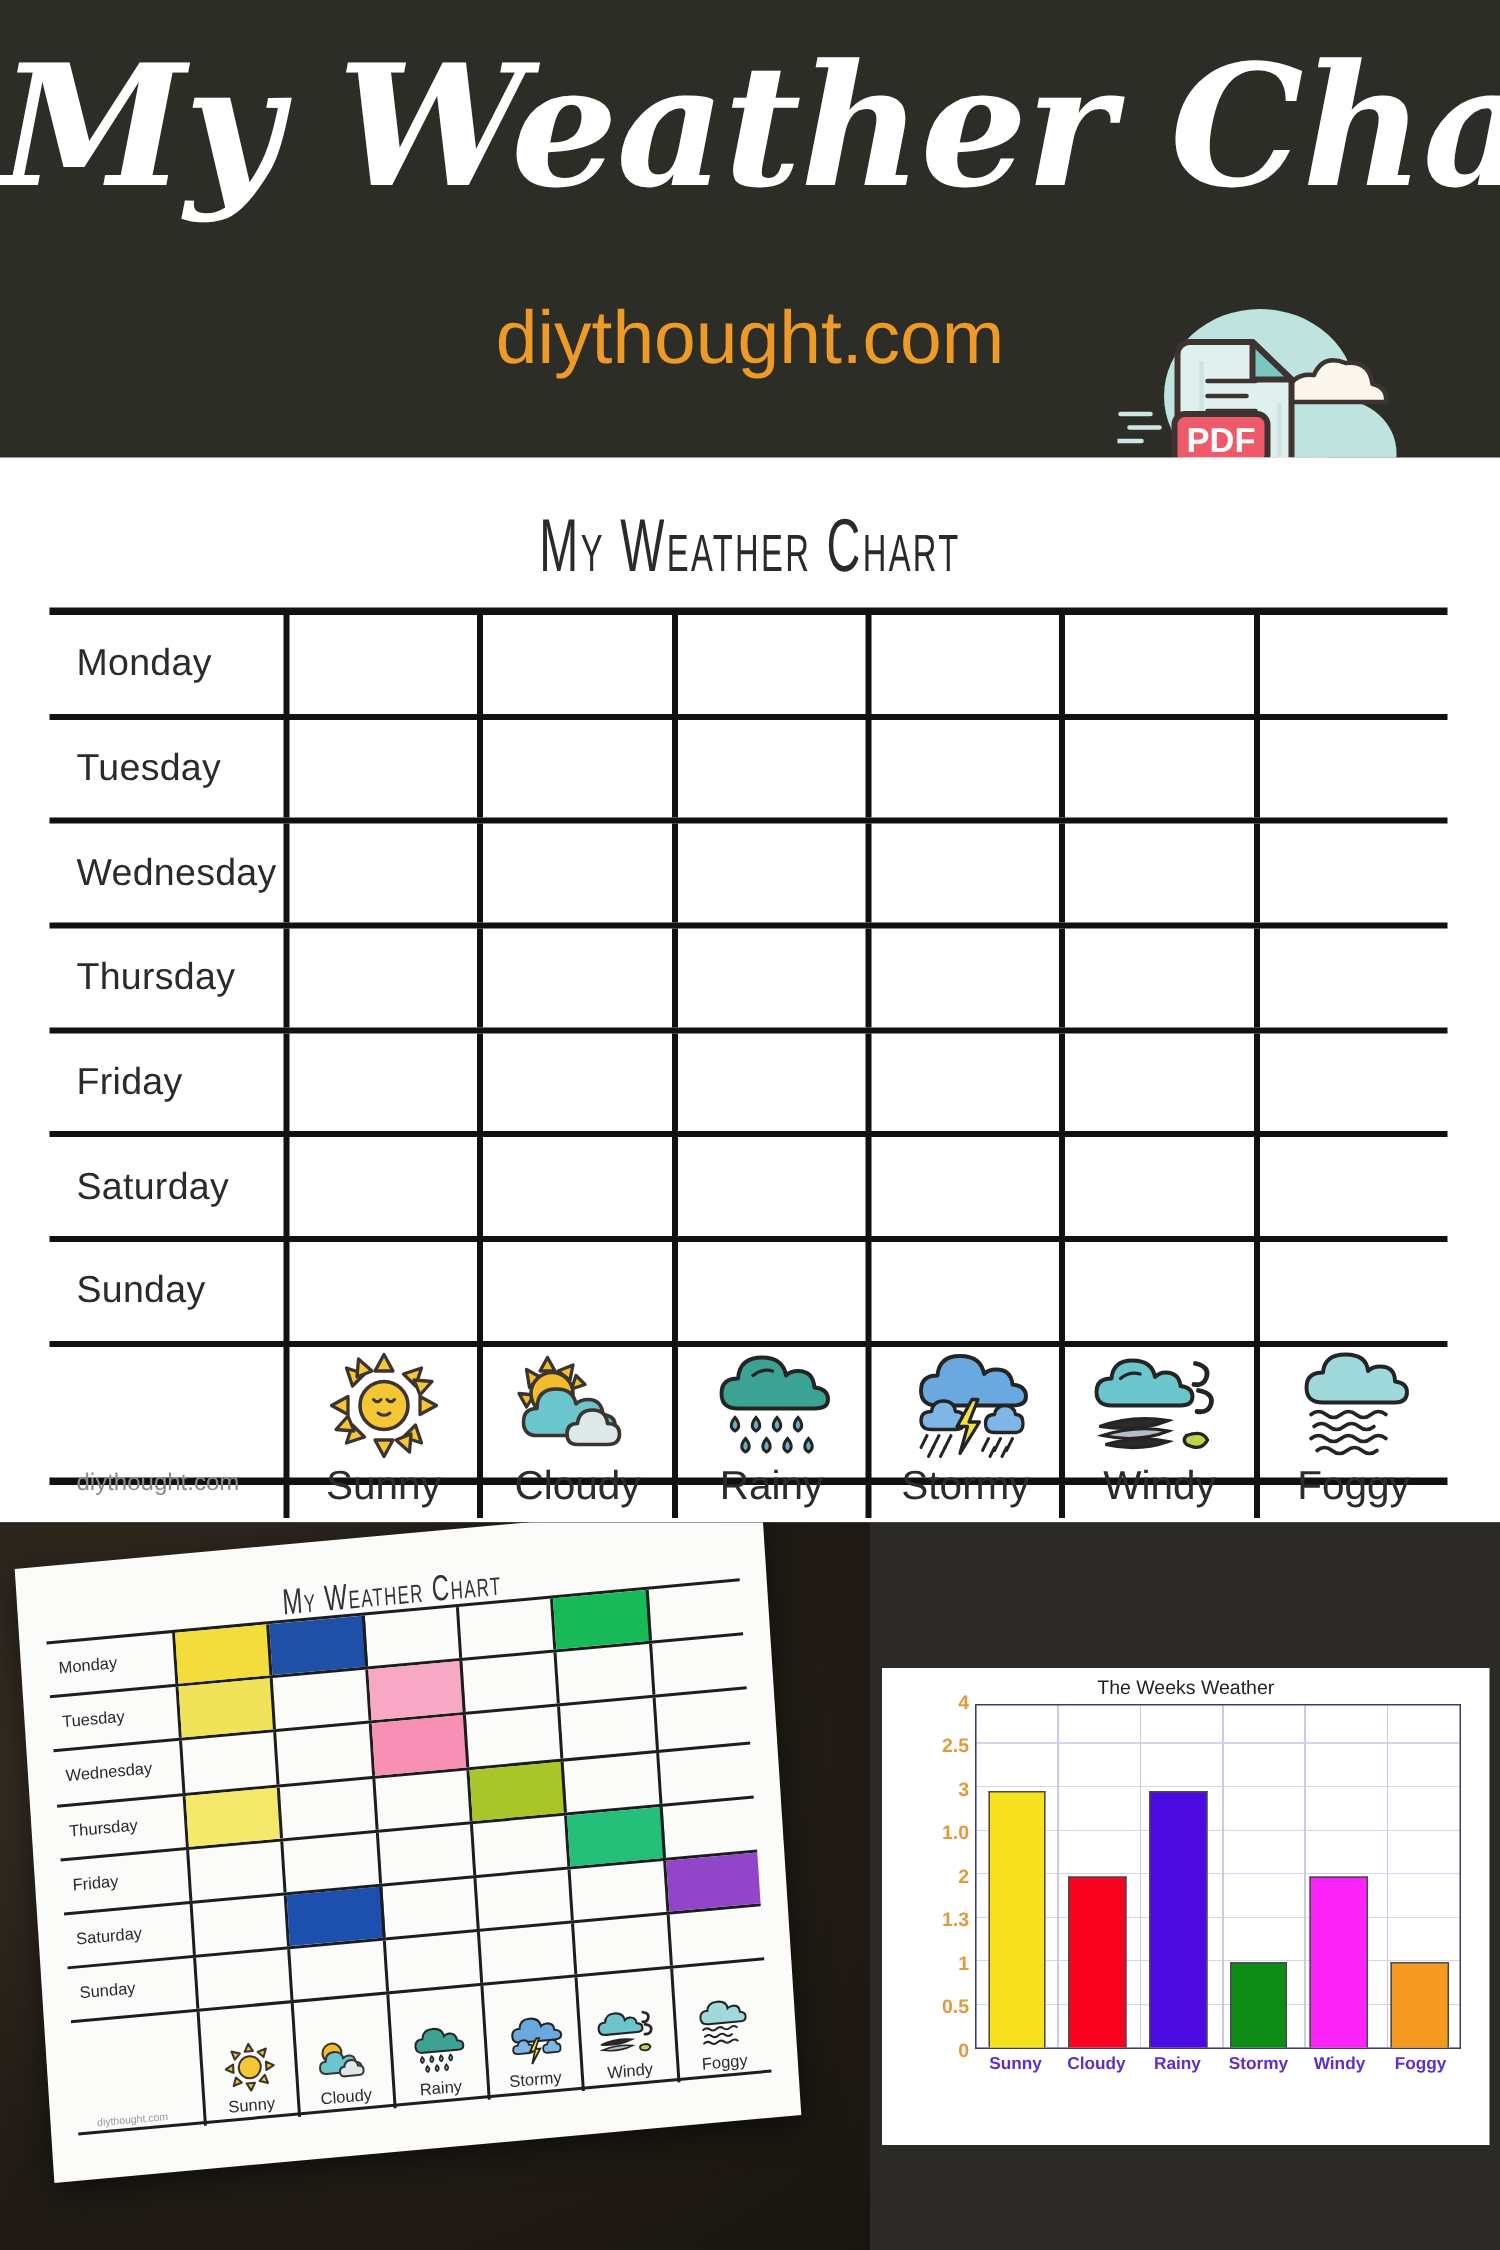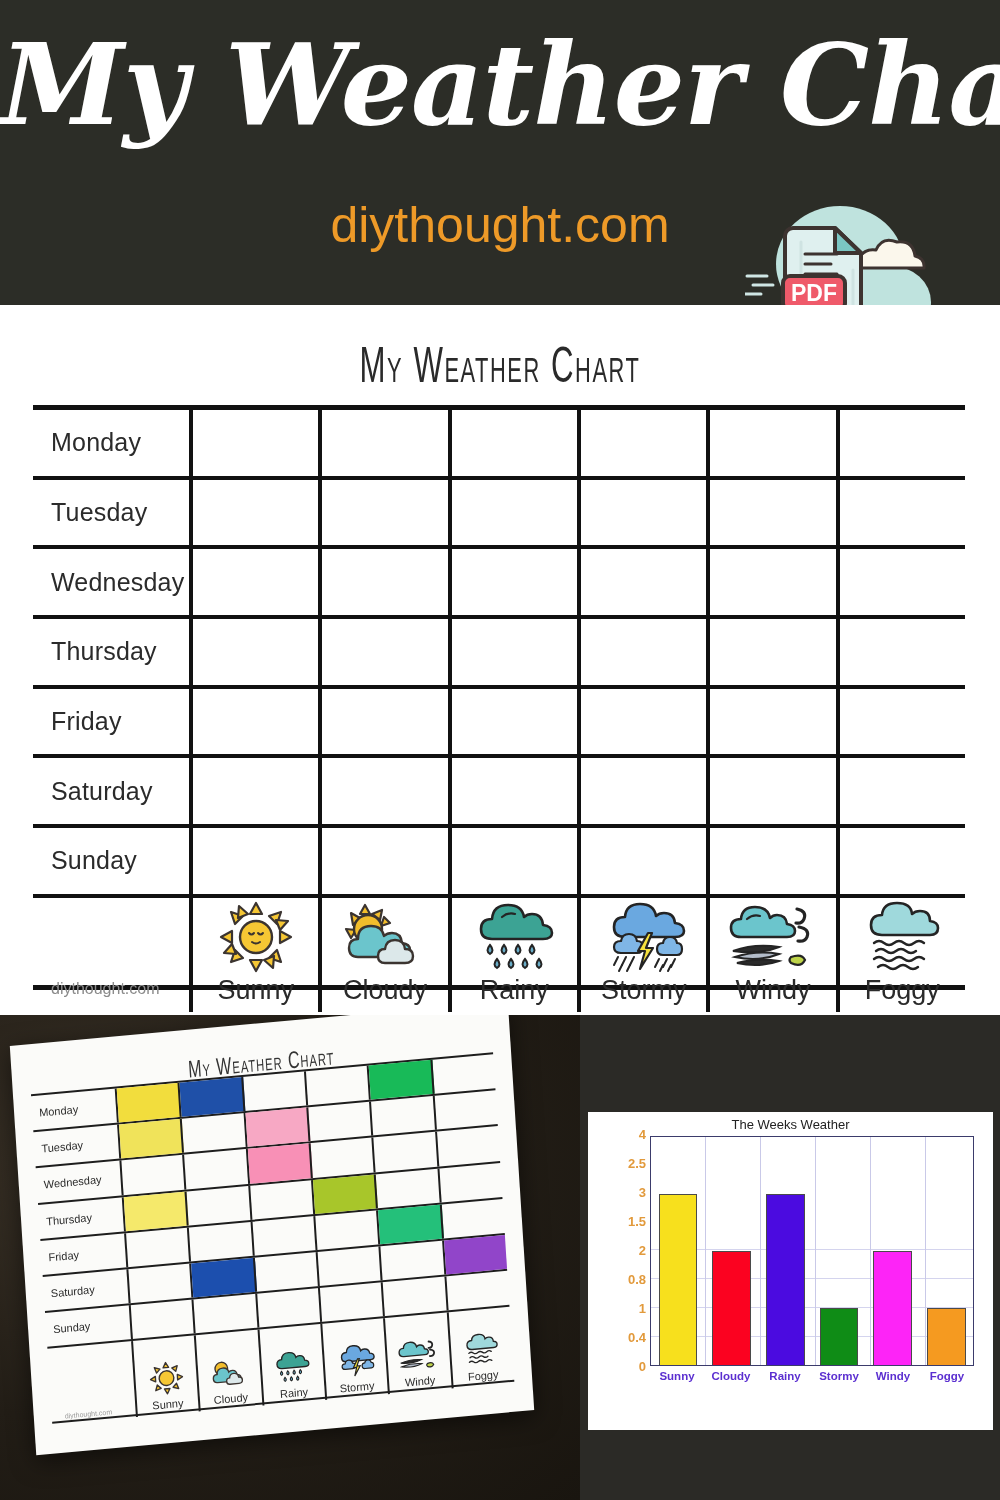--- a/index.html
+++ b/index.html
@@ -615,25 +615,25 @@
     </div>
 
     <div class="photo-right">
       <div class="chart-panel">
         <div class="chart-title">The Weeks Weather</div>
 
         <div class="ylabels">
           <span class="ylab" style="top:-1px">4</span>
           <span class="ylab" style="top:28px">2.5</span>
           <span class="ylab" style="top:57px">3</span>
-          <span class="ylab" style="top:86px">1.5</span>
+          <span class="ylab" style="top:86px">1.0</span>
           <span class="ylab" style="top:115px">2</span>
-          <span class="ylab" style="top:144px">0.8</span>
+          <span class="ylab" style="top:144px">1.3</span>
           <span class="ylab" style="top:173px">1</span>
-          <span class="ylab" style="top:202px">0.4</span>
+          <span class="ylab" style="top:202px">0.5</span>
           <span class="ylab" style="top:231px">0</span>
         </div>
 
         <div class="plot">
           <div class="bars">
             <div class="barslot">
                 <div class="bar" style="height:75%;background:#f7e01d"></div>
               </div>
             <div class="barslot">
                 <div class="bar" style="height:50%;background:#fb0220"></div>

